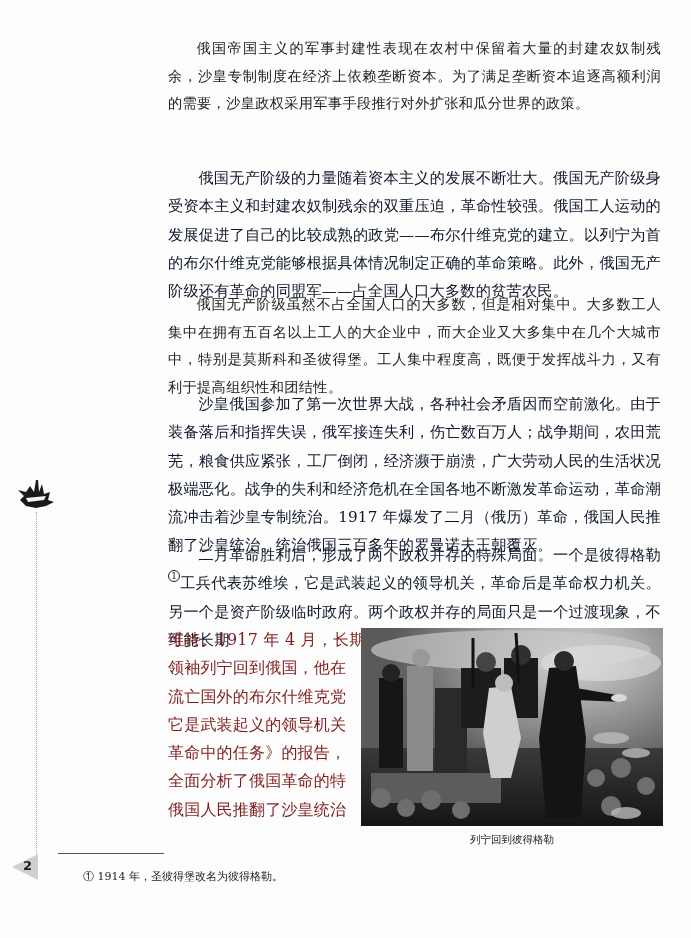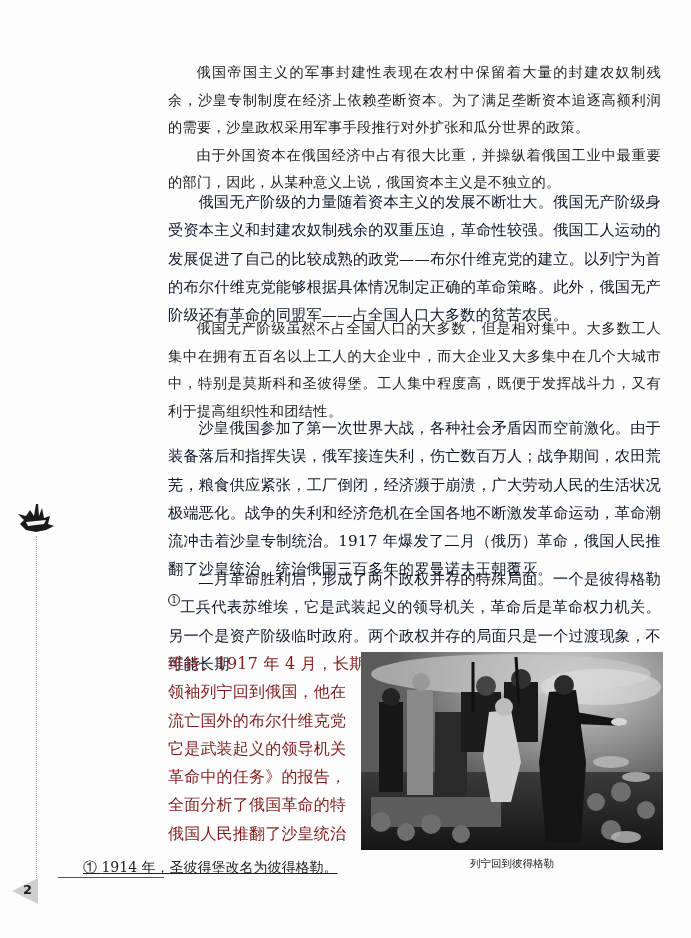--- a/index.html
+++ b/index.html
@@ -11,21 +11,21 @@
       width: 691px;
       height: 938px;
       position: relative;
       overflow: hidden;
       font-family: "DejaVu Serif", "Liberation Serif", serif;
       color: #1a1a1a;
     }
     .page {
       position: absolute;
       left: 0; top: 0;
-      width: 691px; height: 750px; margin-top: 24px;
+      width: 691px; height: 750px;
     }
     .text-block {
       position: absolute;
       left: 168px;
       width: 493px;
       font-size: 14.6px;
       letter-spacing: 0.35px;
       text-align: justify;
     }
     .text-block p {
@@ -131,34 +131,32 @@
       position: absolute;
       left: 58px;
       top: 853px;
       width: 106px;
       height: 0;
       border-top: 1px solid #555;
     }
     .footnote {
       position: absolute;
       left: 83px;
-      top: 835px;
-      font-size: 14px;
-      color: #222;
-      text-decoration: underline;
+      top: 869px;
+      font-size: 11px;
+      color: #222;
     }
   </style>
 </head>
 <body>
 
 <div class="page">
 
   <div class="text-block small" id="blk1">
     <p>俄国帝国主义的军事封建性表现在农村中保留着大量的封建农奴制残余，沙皇专制制度在经济上依赖垄断资本。为了满足垄断资本追逐高额利润的需要，沙皇政权采用军事手段推行对外扩张和瓜分世界的政策。</p>
-    <p>由于外国资本在俄国经济中占有很大比重，并操纵着俄国工业中最重要的部门，因此，从某种意义上说，俄国资本主义是不独立的。</p>
   </div>
 
   <div class="text-block large" id="blk2">
     <p>俄国无产阶级的力量随着资本主义的发展不断壮大。俄国无产阶级身受资本主义和封建农奴制残余的双重压迫，革命性较强。俄国工人运动的发展促进了自己的比较成熟的政党——布尔什维克党的建立。以列宁为首的布尔什维克党能够根据具体情况制定正确的革命策略。此外，俄国无产阶级还有革命的同盟军——占全国人口大多数的贫苦农民。</p>
   </div>
 
   <div class="text-block small" id="blk3">
     <p>俄国无产阶级虽然不占全国人口的大多数，但是相对集中。大多数工人集中在拥有五百名以上工人的大企业中，而大企业又大多集中在几个大城市中，特别是莫斯科和圣彼得堡。工人集中程度高，既便于发挥战斗力，又有利于提高组织性和团结性。</p>
   </div>
 

